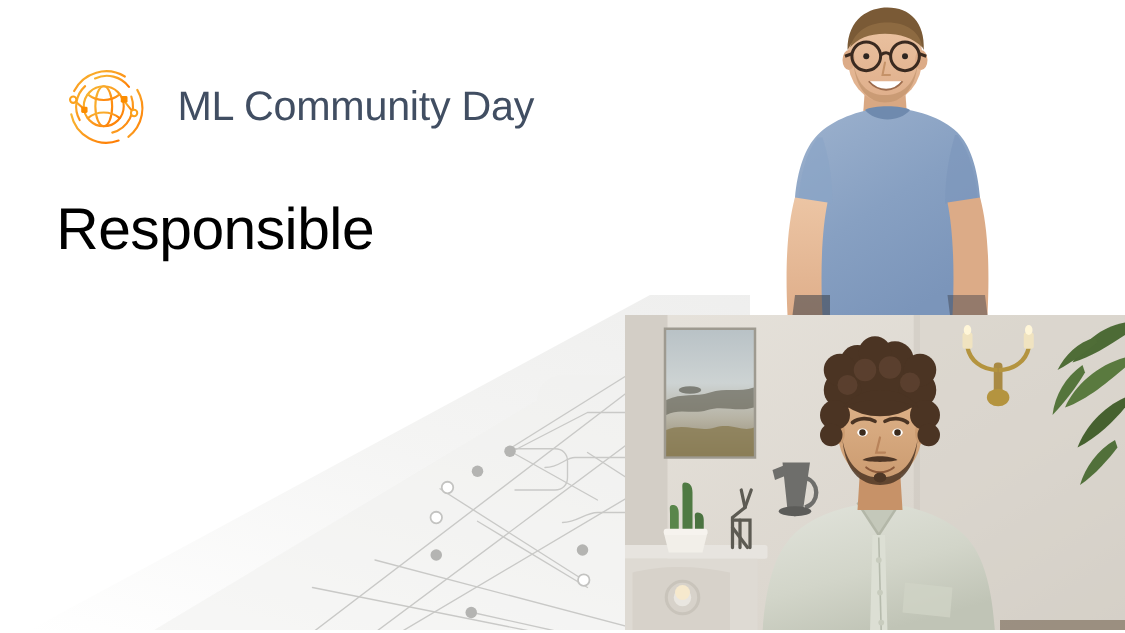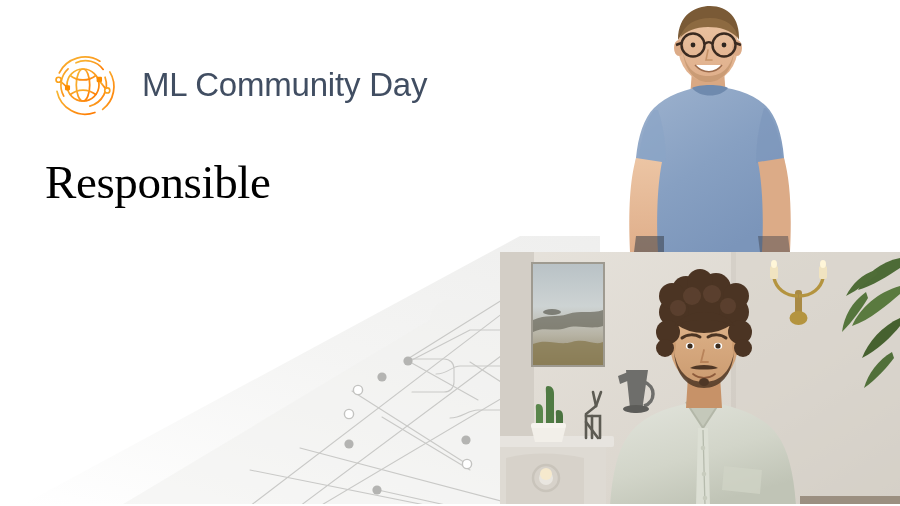--- a/index.html
+++ b/index.html
@@ -60,21 +60,20 @@
     width: 430px;
     font-family: "Liberation Sans", sans-serif;
     font-size: 47px;
     line-height: 1.30;
     font-weight: 300;
     letter-spacing: -0.4px;
     color: #000000;
   }
   #deck-title .line {
     display: block;
-    font-family: Liberation Serif, serif;
   }
 
   
   #presenter-cutout {
     position: absolute;
     left: 600px;
     top: 0px;
     width: 300px;
     height: 252px;
     overflow: hidden;

